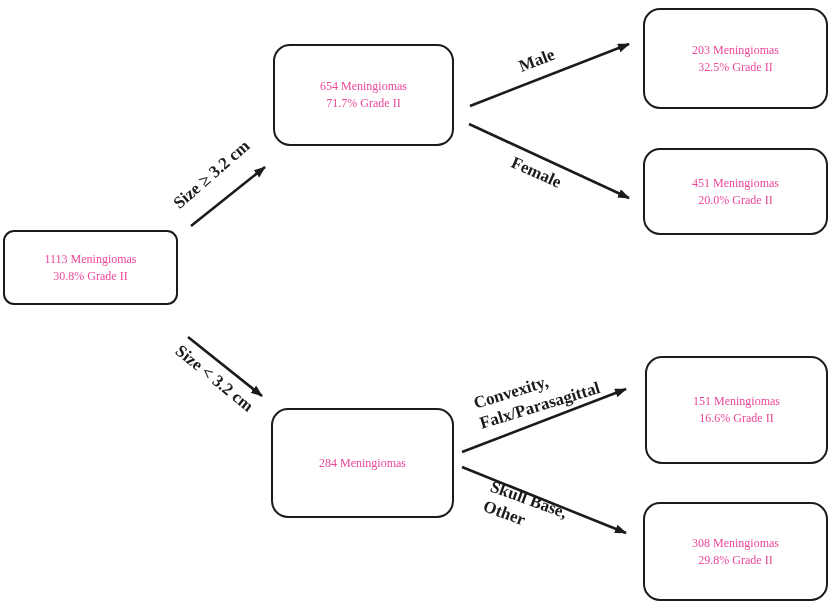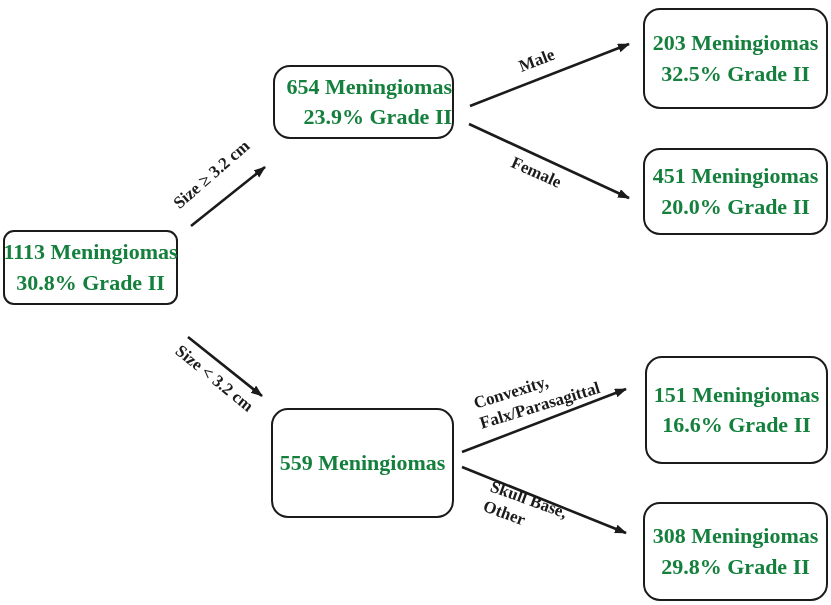--- a/index.html
+++ b/index.html
@@ -29,40 +29,40 @@
     border: 2.6px solid #1b1b1b;
     border-radius: 17px;
     display: flex;
     flex-direction: column;
     align-items: center;
     justify-content: center;
     text-align: center;
   }
   .node span {
     display: block;
-    font-weight: bold;
-    font-size: 22px;
+    font-weight: normal;
+    font-size: 12px;
     line-height: 1.38;
-    color: #15803d;
+    color: #ec4899;
     white-space: nowrap;
   }
   .edge-label {
     position: absolute;
     font-weight: bold;
     font-size: 17px;
     line-height: 1.22;
     color: #1b1b1b;
     white-space: nowrap;
     transform-origin: center center;
   }
   .edge-label span { display: block; }
 
   
   #node-root      { left: 3px;   top: 230px; width: 175px; height: 75px; border-radius: 11px; }
-  #node-large     { left: 273px; top: 65px;  width: 181px; height: 74px; align-items: flex-end; }
+  #node-large     { left: 273px; top: 44px;  width: 181px; height: 102px; }
   #node-small     { left: 271px; top: 408px; width: 183px; height: 110px; }
   #node-male      { left: 643px; top: 8px;   width: 185px; height: 101px; }
   #node-female    { left: 643px; top: 148px; width: 185px; height: 87px; }
   #node-convexity { left: 645px; top: 356px; width: 183px; height: 108px; }
   #node-skullbase { left: 643px; top: 502px; width: 185px; height: 99px;  }
 
   
   #label-size-ge   { left: 212px; top: 175px; transform: translate(-50%,-50%) rotate(-41deg); }
   #label-size-lt   { left: 214px; top: 379px; transform: translate(-50%,-50%) rotate(39deg); }
   #label-male      { left: 537px; top: 61px;  transform: translate(-50%,-50%) rotate(-21deg); }
@@ -91,25 +91,25 @@
     </g>
   </svg>
 
   <div class="node" id="node-root">
     <span>1113 Meningiomas</span>
     <span>30.8% Grade II</span>
   </div>
 
   <div class="node" id="node-large">
     <span>654 Meningiomas</span>
-    <span>23.9% Grade II</span>
+    <span>71.7% Grade II</span>
   </div>
 
   <div class="node" id="node-small">
-    <span>559 Meningiomas</span>
+    <span>284 Meningiomas</span>
   </div>
 
   <div class="node" id="node-male">
     <span>203 Meningiomas</span>
     <span>32.5% Grade II</span>
   </div>
 
   <div class="node" id="node-female">
     <span>451 Meningiomas</span>
     <span>20.0% Grade II</span>

